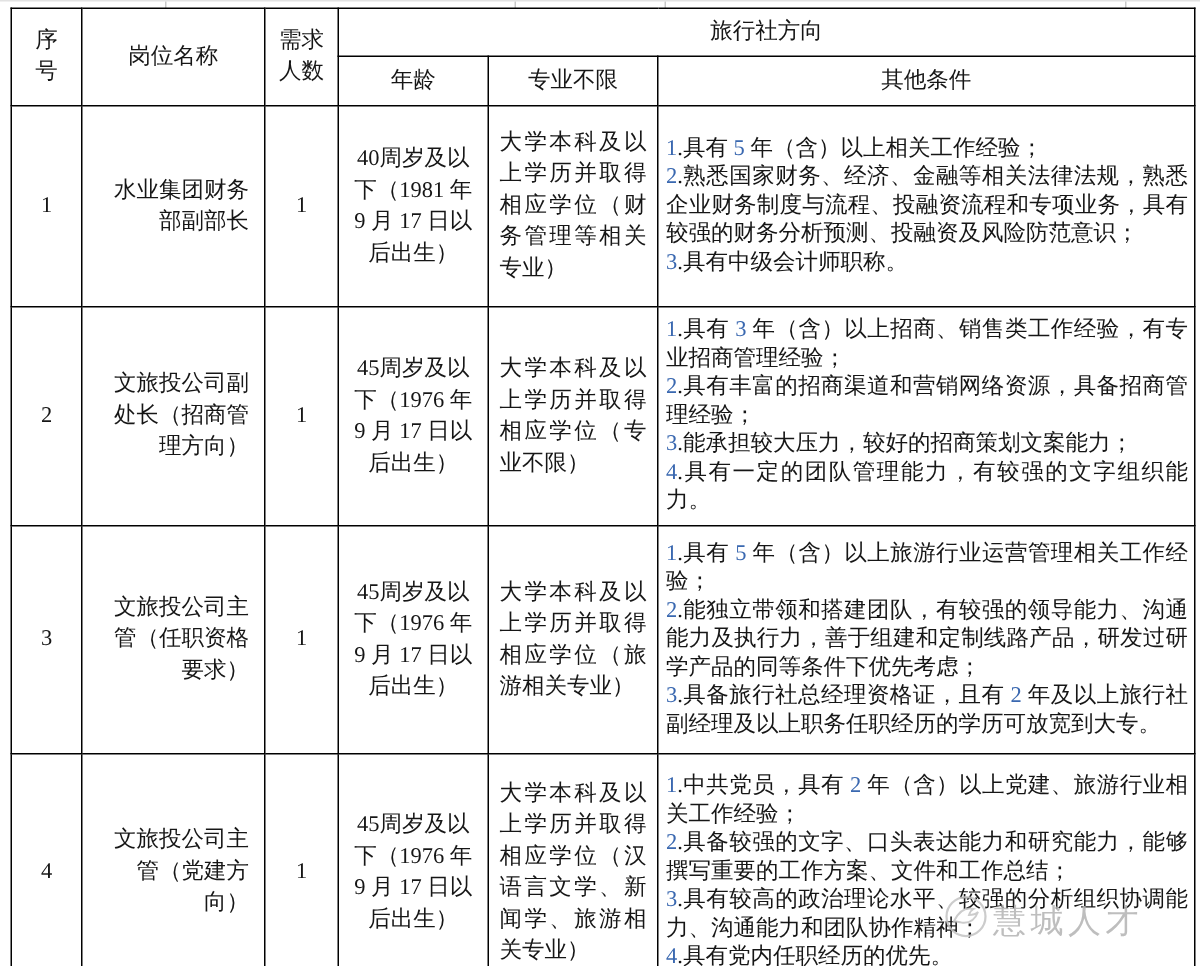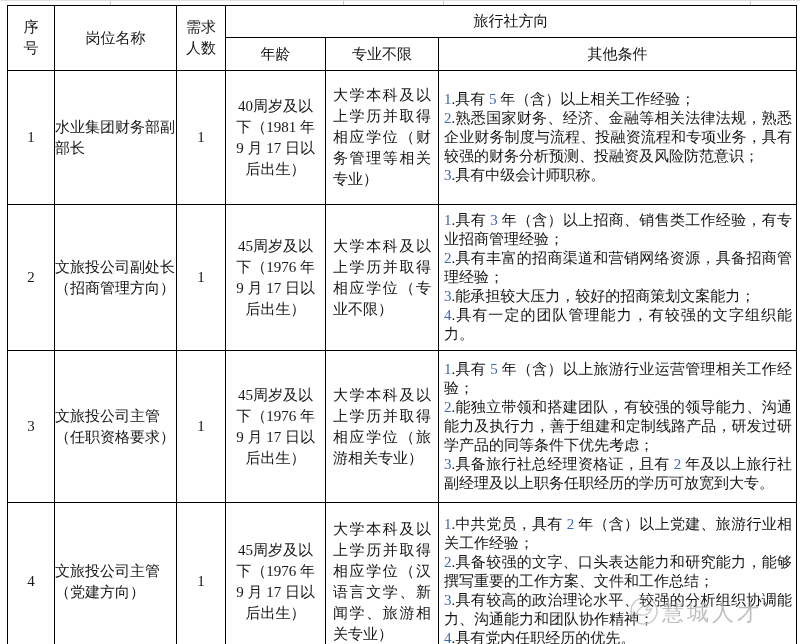--- a/index.html
+++ b/index.html
@@ -16,21 +16,21 @@
     border-collapse:collapse;table-layout:fixed;
   }
   #jobs td,#jobs th{
     border:1px solid #000;background:#fff;overflow:hidden;
     font-weight:normal;font-size:15px;color:#161616;
   }
   th.head{font-weight:bold;font-size:15px;text-align:center;vertical-align:middle;white-space:pre-line;line-height:21px;}
   td.center{text-align:center;vertical-align:middle;line-height:21px;}
   td.agecell{text-align:center;vertical-align:middle;padding:0 6px;line-height:21px;}
   td.educell{text-align:left;vertical-align:middle;padding:14px 7px;line-height:21px;text-align:justify;}
-  td.poscell{text-align:left;vertical-align:middle;padding:0 0;line-height:21px;}
+  td.poscell{text-align:right;vertical-align:middle;padding:0 10px;line-height:21px;}
   td.cond{
     text-align:justify;vertical-align:middle;padding:2px 4px 2px 5px;
     white-space:pre-line;line-height:19px;font-size:15px;margin-left:23px;
   }
   .num{color:#3a68b0;}
 
   #watermark{
     position:absolute;left:628px;top:595px;display:flex;align-items:center;
     pointer-events:none;opacity:0.85;
   }

